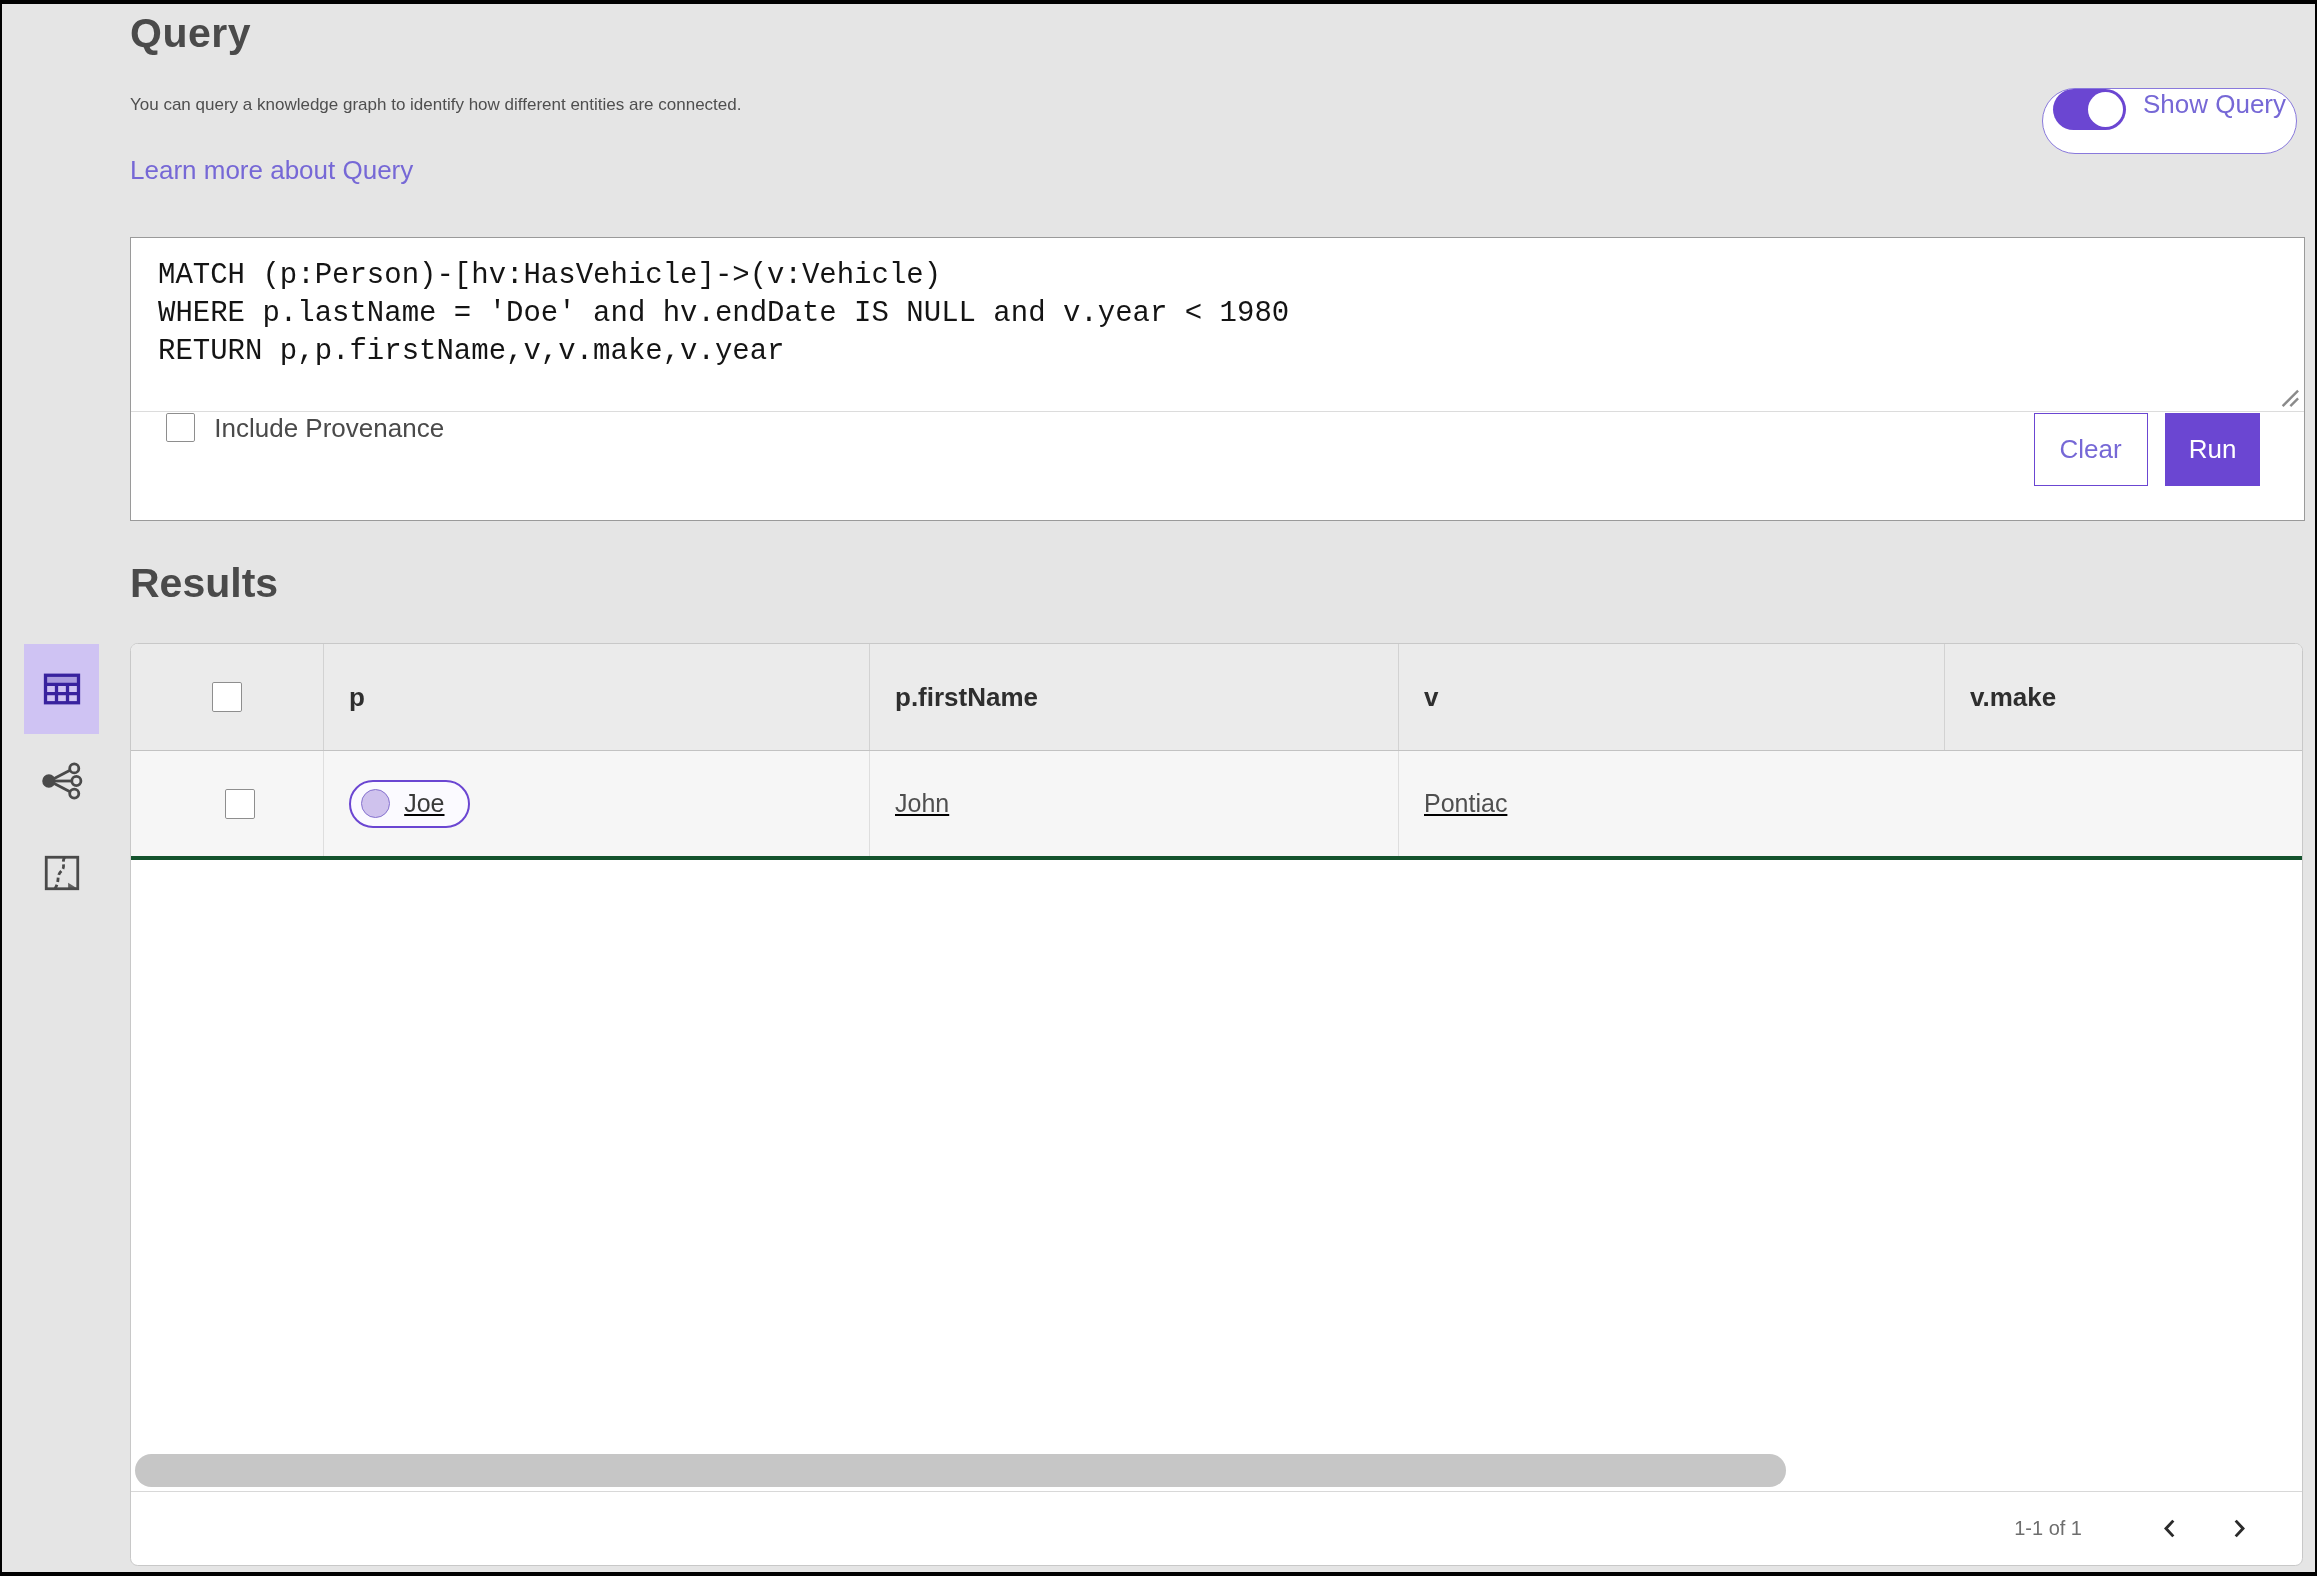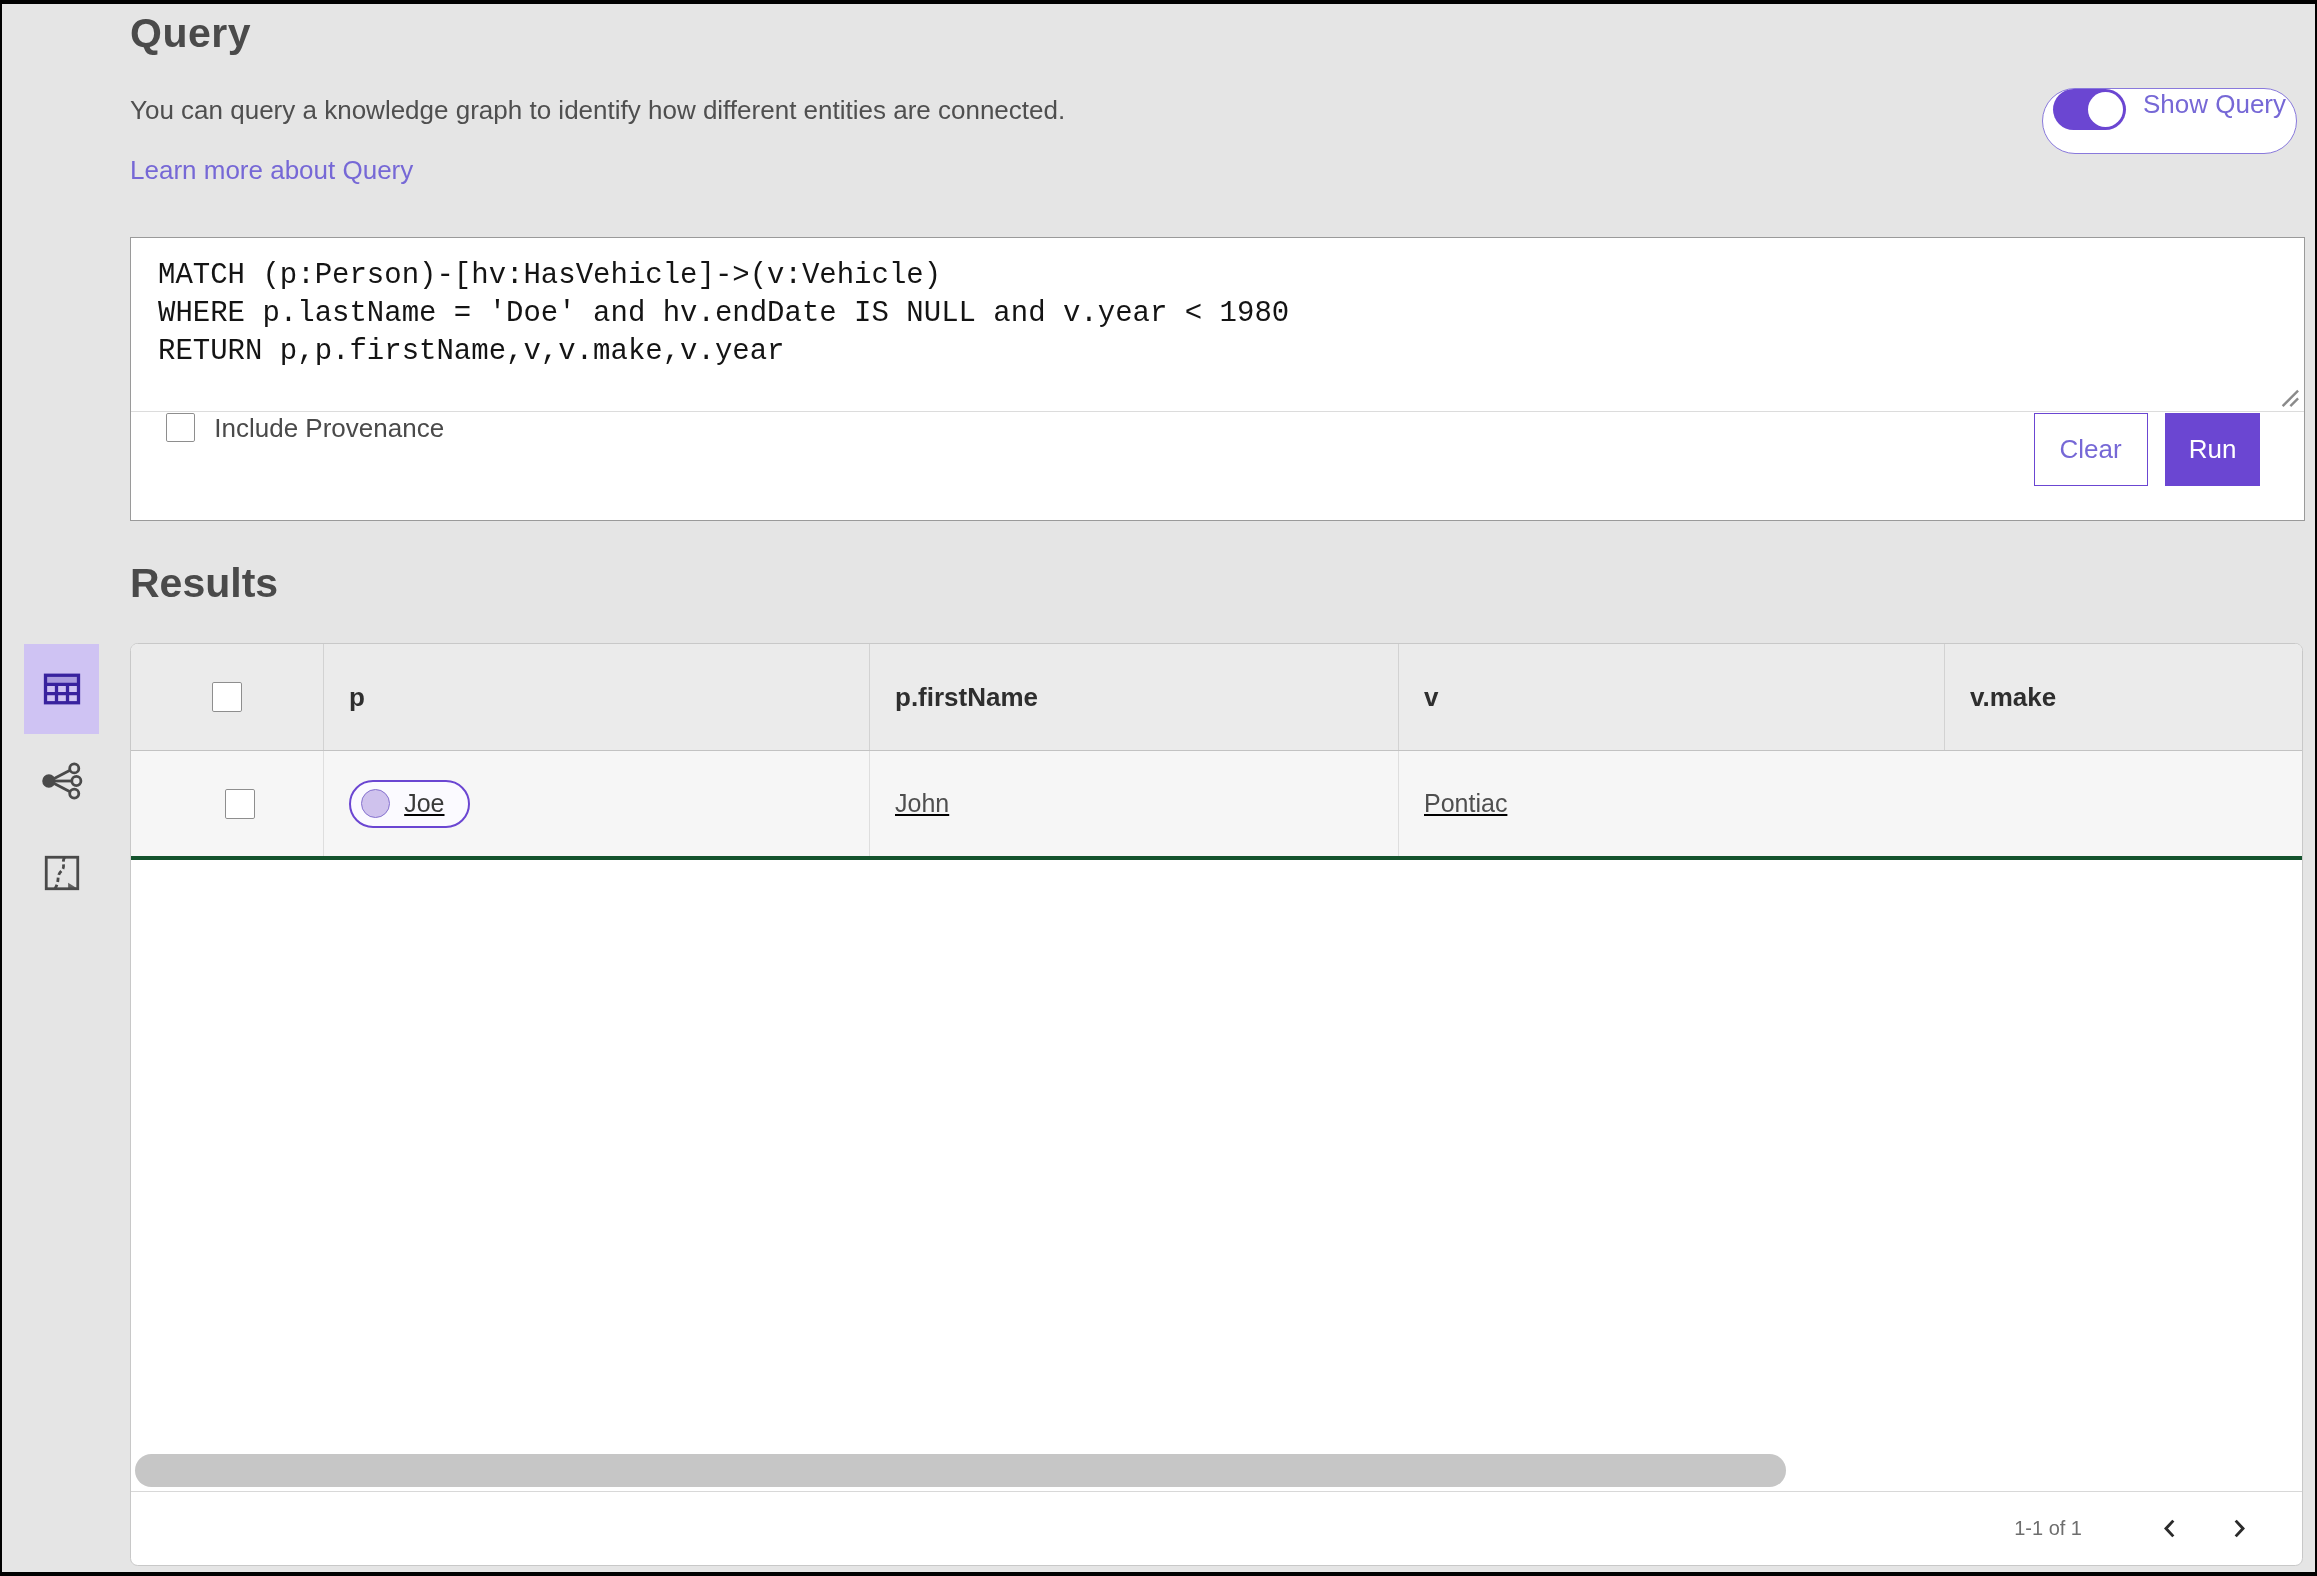--- a/index.html
+++ b/index.html
@@ -9,21 +9,21 @@
     background: #e5e5e5; overflow: hidden;
   }
   .frame {
     position: absolute; inset: 0; z-index: 60; pointer-events: none;
     border-top: 4.8px solid #000; border-bottom: 5.8px solid #000;
     border-left: 2.9px solid #010101; border-right: 2.9px solid #010101;
   }
 
   
   .q-title { position: absolute; left: 130px; top: 9.7px; font-size: 41px; font-weight: bold; color: #4a4a4a; letter-spacing: 0.5px; }
-  .q-desc  { position: absolute; left: 130px; top: 95px; font-size: 26px; color: #4f4f4f; }
+  .q-desc  { position: absolute; left: 130px; top: 95px; font-size: 17px; color: #4f4f4f; }
   .q-link  { position: absolute; left: 130px; top: 155px; font-size: 26px; color: #7668d6; cursor: pointer; text-decoration: none; }
 
   .show-query {
     position: absolute; left: 2042px; top: 88px; width: 255px; height: 66px;
     border: 1.9px solid #8979dc; border-radius: 35px; background: #fff;
     display: flex; justify-content: center; gap: 17px; cursor: pointer;
   }
   .switch { position: relative; width: 73px; height: 41px; border-radius: 21px; background: #6b46d2; flex: none; }
   .switch .knob { position: absolute; right: 2.9px; top: 2.9px; width: 35px; height: 35px; border-radius: 50%; background: #fff; }
   .show-query-label { font-size: 26px; color: #7668d6; }

